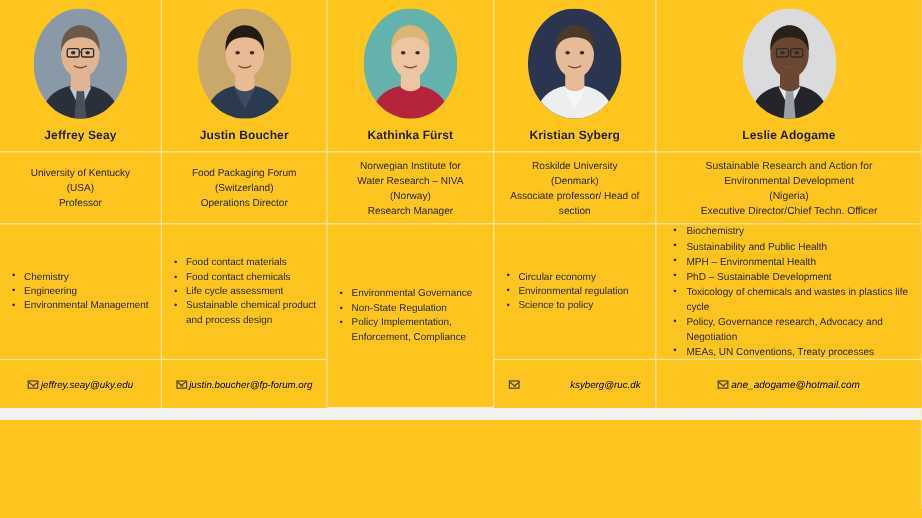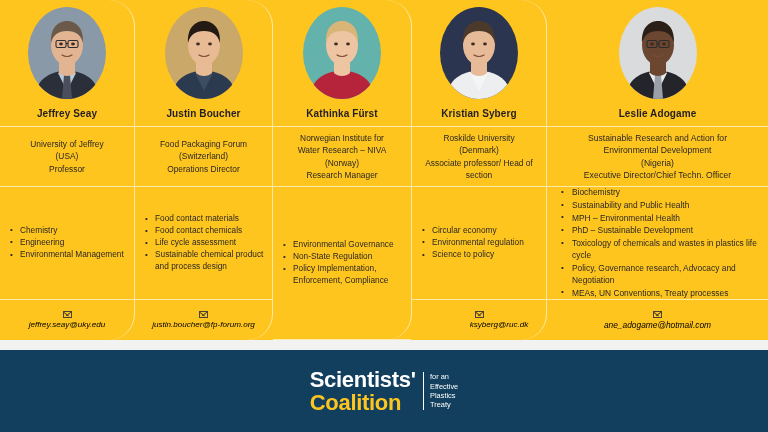--- a/index.html
+++ b/index.html
@@ -29,21 +29,20 @@
     display: flex;
     flex-direction: row;
   }
 
   .col {
     position: relative;
     height: 100%;
     display: flex;
     flex-direction: column;
     border-right: 1.5px solid #FDE9A9;
-    border-radius: 26px;
   }
   .col:last-child { border-right: none; }
 
   .col.c0 { width: 135px; }
   .col.c1 { width: 138px; }
   .col.c2 { width: 139px; }
   .col.c3 { width: 135px; }
   .col.c4 { width: 221px; }
 
   
@@ -125,21 +124,21 @@
     font-size: 8px;
     color: #2a2723;
   }
   .col.c4 .r-exp li { font-size: 8.4px; line-height: 12.2px; padding-left: 13px; }
   .col.c4 .r-exp { padding-left: 12px; padding-right: 8px; }
 
   
   .r-mail {
     height: 40px;
     display: flex;
-    flex-direction: column;
+    flex-direction: row;
     align-items: center;
     justify-content: center;
     gap: 2px;
     padding: 0 3px;
   }
   .mail-ico {
     width: 9px; height: 7px;
     border: .8px solid #4a4335;
     position: relative;
     background: #FFC51F;
@@ -250,21 +249,21 @@
               <rect x="40" y="33.5" width="10" height="7" rx="1.6" fill="none" stroke="#2b2b2b" stroke-width="1.1"></rect>
               <line x1="38" y1="36.5" x2="40" y2="36.5" stroke="#2b2b2b" stroke-width="1.1"></line>
             </svg>
           </div>
         </div>
         <div class="r-name">
           <span>Jeffrey Seay</span>
         </div>
         <div class="r-aff">
           <div class="aff-text">
-            <div>University of Jeffrey</div>
+            <div>University of Kentucky</div>
             <div>(USA)</div>
             <div>Professor</div>
           </div>
         </div>
         <div class="r-exp">
           <ul>
             <li>Chemistry</li>
             <li>Engineering</li>
             <li>Environmental Management</li>
           </ul>
@@ -430,29 +429,14 @@
         </div>
         <div class="r-mail">
           <div class="mail-ico"></div>
           <a class="mail-txt" style="text-decoration: none; color: inherit;">ane_adogame@hotmail.com</a>
         </div>
       </div>
     </div>
 
   <div id="gap"></div>
 
-  <div id="footer">
-    <div id="logo">
-      <div class="logo-words">
-        <div class="logo-l1">Scientists'</div>
-        <div class="logo-l2">Coalition</div>
-      </div>
-      <div class="logo-rule"></div>
-      <div class="logo-tag">
-        <span>for an</span>
-        <span>Effective</span>
-        <span>Plastics</span>
-        <span>Treaty</span>
-      </div>
-    </div>
-  </div>
 
 </div>
 
 </body></html>

